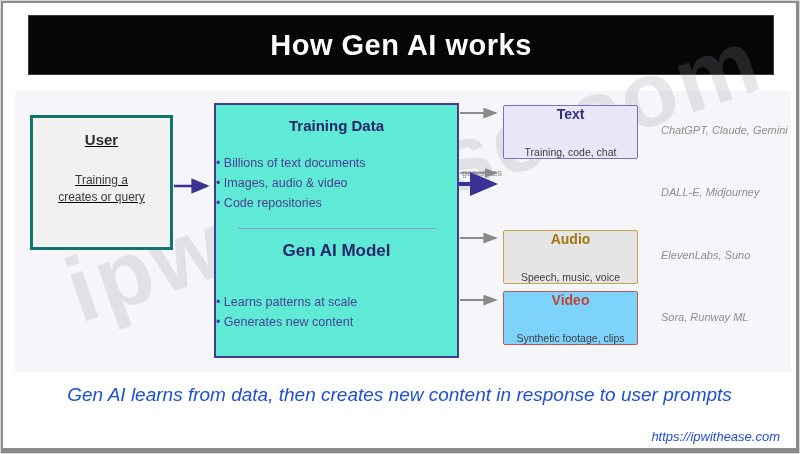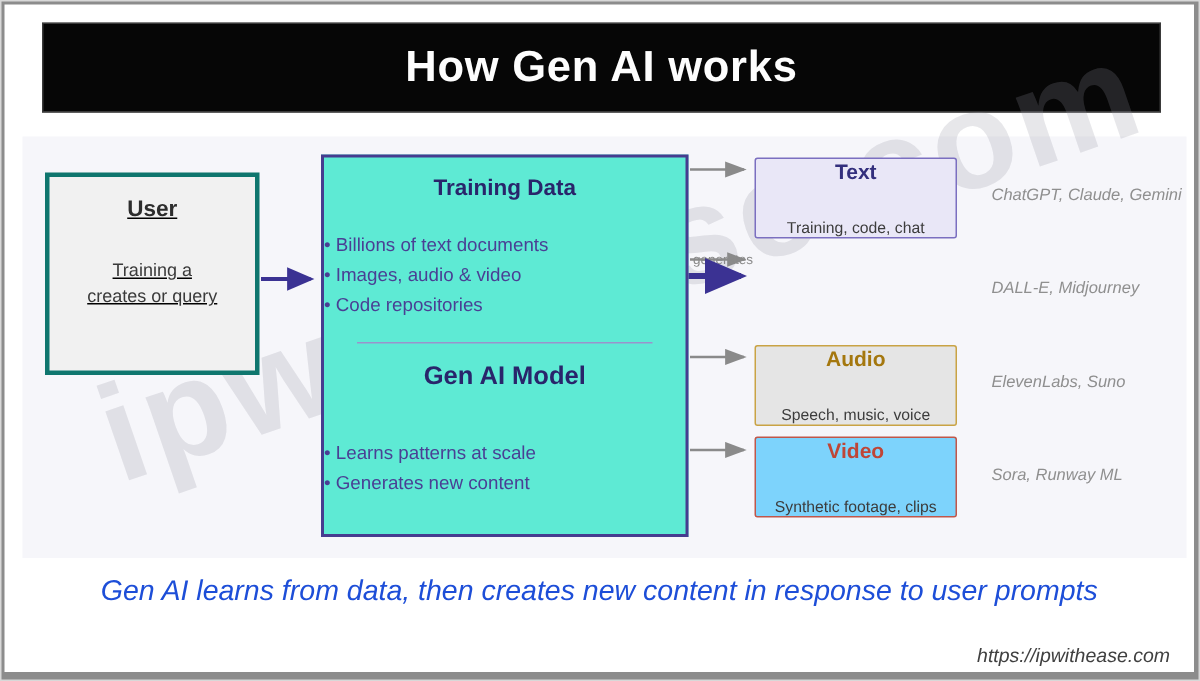--- a/index.html
+++ b/index.html
@@ -64,21 +64,21 @@
   
   svg.connectors { position:absolute; left:0; top:0; z-index:3; pointer-events:none; }
   .gen-label { font-size:9px; fill:#8a8a8a; font-family:"Liberation Sans",sans-serif; }
   
   .caption {
     position:absolute; left:0; top:381px; width:100%; text-align:center;
     font-size:19px; font-style:italic; color:#1d4ed8; z-index:2;
   }
   .footer-url {
     position:absolute; right:16px; top:426px; font-size:13px; font-style:italic;
-    color:#404040; text-decoration:none; z-index:2;text-align:center;
+    color:#1d4ed8; text-decoration:none; z-index:2;text-align:center;
   }
 </style>
 </head>
 <body>
 
 <div class="slide">
 
   <div class="title-bar">
     <span>How Gen AI works</span>
   </div>

